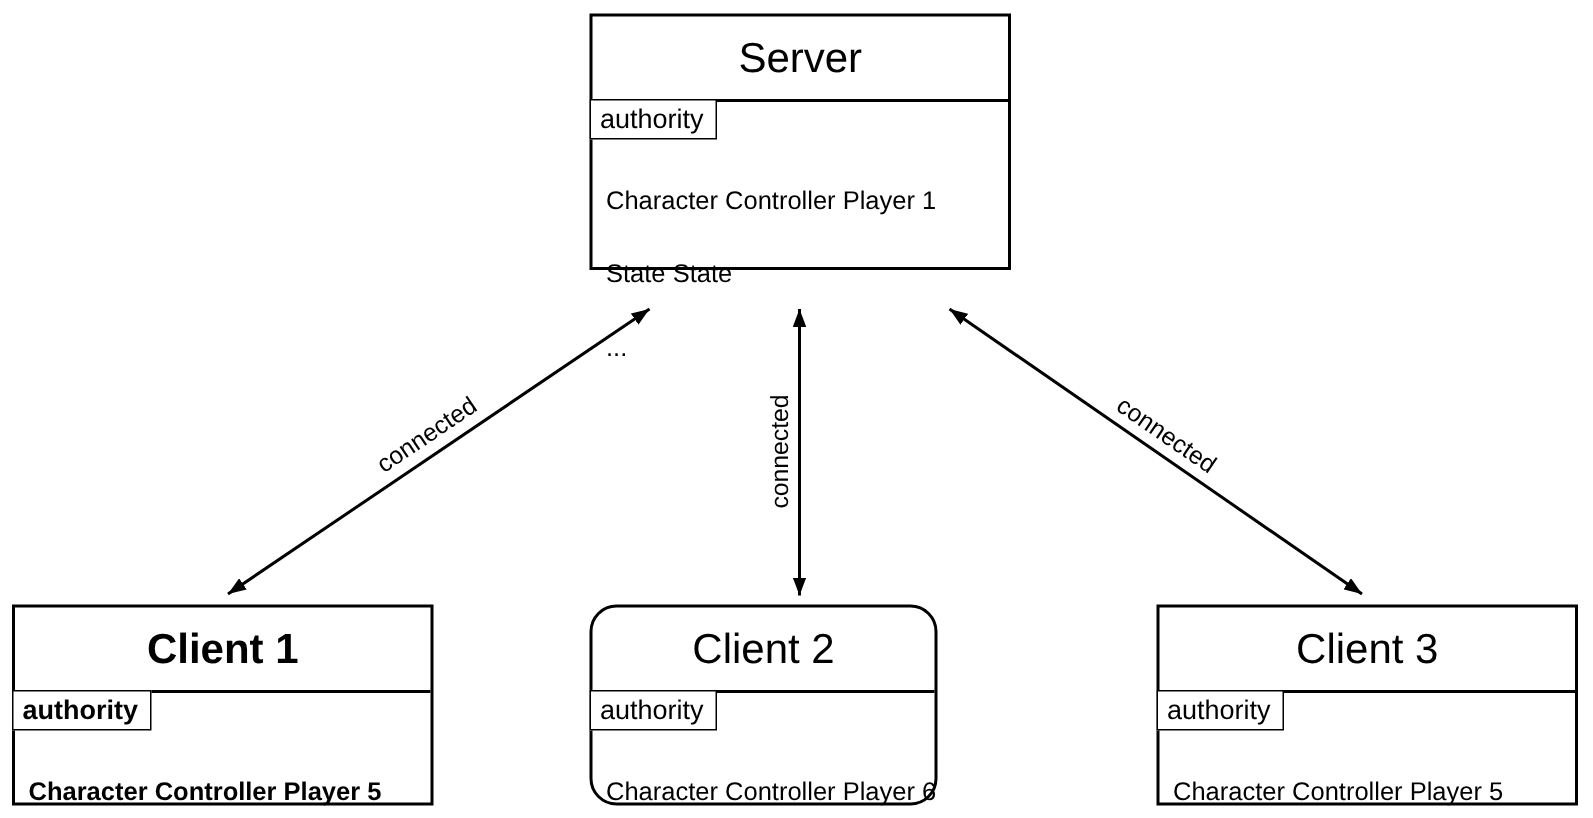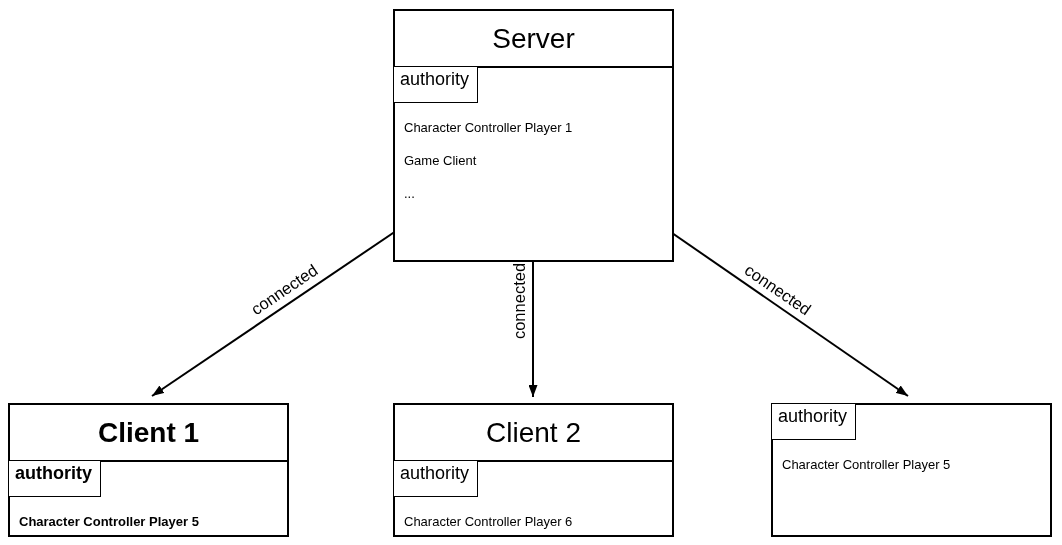--- a/index.html
+++ b/index.html
@@ -15,23 +15,23 @@
     color: #000000;
     font-family: "Liberation Sans", "DejaVu Sans", sans-serif;
     overflow: hidden;
   }
   .node {
     position: absolute;
     box-sizing: border-box;
     border: 2px solid #000000;
     background: #ffffff;
   }
-  #node-server  { left: 393px; top: 9px;   width: 281px; height: 253px; }
+  #node-server  { left: 393px; top: 9px;   width: 281px; height: 171px; }
   #node-client1 { left: 8px;   top: 403px; width: 281px; height: 134px; font-weight: bold; }
-  #node-client2 { left: 393px; top: 403px; width: 281px; height: 134px; }
+  #node-client2 { left: 393px; top: 403px; width: 232px; height: 134px; border-radius: 18px; }
   #node-client3 { left: 771px; top: 403px; width: 281px; height: 134px; }
   .node-title {
     height: 55px;
     border-bottom: 2px solid #000000;
     display: flex;
     align-items: center;
     justify-content: center;
     font-size: 28px;
     line-height: 1;
     white-space: nowrap;
@@ -39,29 +39,29 @@
   .node-body {
     position: relative;
     padding: 0 9px;
   }
   .badge {
     display: inline-block;
     border: 1.5px solid #000000;
     background: #ffffff;
     font-size: 18px;
     line-height: 22px;
-    padding: 1px 8px 12px 6px;
+    padding: 1px 8px 2px 6px;
     margin-left: -11px;
     margin-top: -2px;
     vertical-align: top;
   }
   .item {
-    font-size: 13px;
+    font-size: 17px;
     line-height: 17px;
-    margin-top: 16px;
+    margin-top: 32px;
     white-space: nowrap;
   }
   svg.edges {
     position: absolute;
     left: 0;
     top: 0;
     pointer-events: none;
   }
   svg.edges line {
     stroke: #000000;
@@ -99,21 +99,21 @@
       <line x1="633" y1="206" x2="908" y2="396" marker-start="url(#arw)" marker-end="url(#arw)"></line>
       <text transform="translate(770,301) rotate(34.6)" dy="-8" text-anchor="middle">connected</text>
     </g>
   </svg>
 
   <div class="node" id="node-server">
     <div class="node-title">Server</div>
     <div class="node-body">
       <span class="badge">authority</span>
       <div class="item">Character Controller Player 1</div>
-      <div class="item">Game Client</div>
+      <div class="item">State State</div>
       <div class="item">...</div>
     </div>
   </div>
 
   <div class="node" id="node-client1">
     <div class="node-title">Client 1</div>
     <div class="node-body">
       <span class="badge">authority</span>
       <div class="item">Character Controller Player 5</div>
     </div>
@@ -121,19 +121,20 @@
 
   <div class="node" id="node-client2">
     <div class="node-title">Client 2</div>
     <div class="node-body">
       <span class="badge">authority</span>
       <div class="item">Character Controller Player 6</div>
     </div>
   </div>
 
   <div class="node" id="node-client3">
+    <div class="node-title">Client 3</div>
     <div class="node-body">
       <span class="badge">authority</span>
       <div class="item">Character Controller Player 5</div>
     </div>
   </div>
 
 </div>
 
 </body></html>

